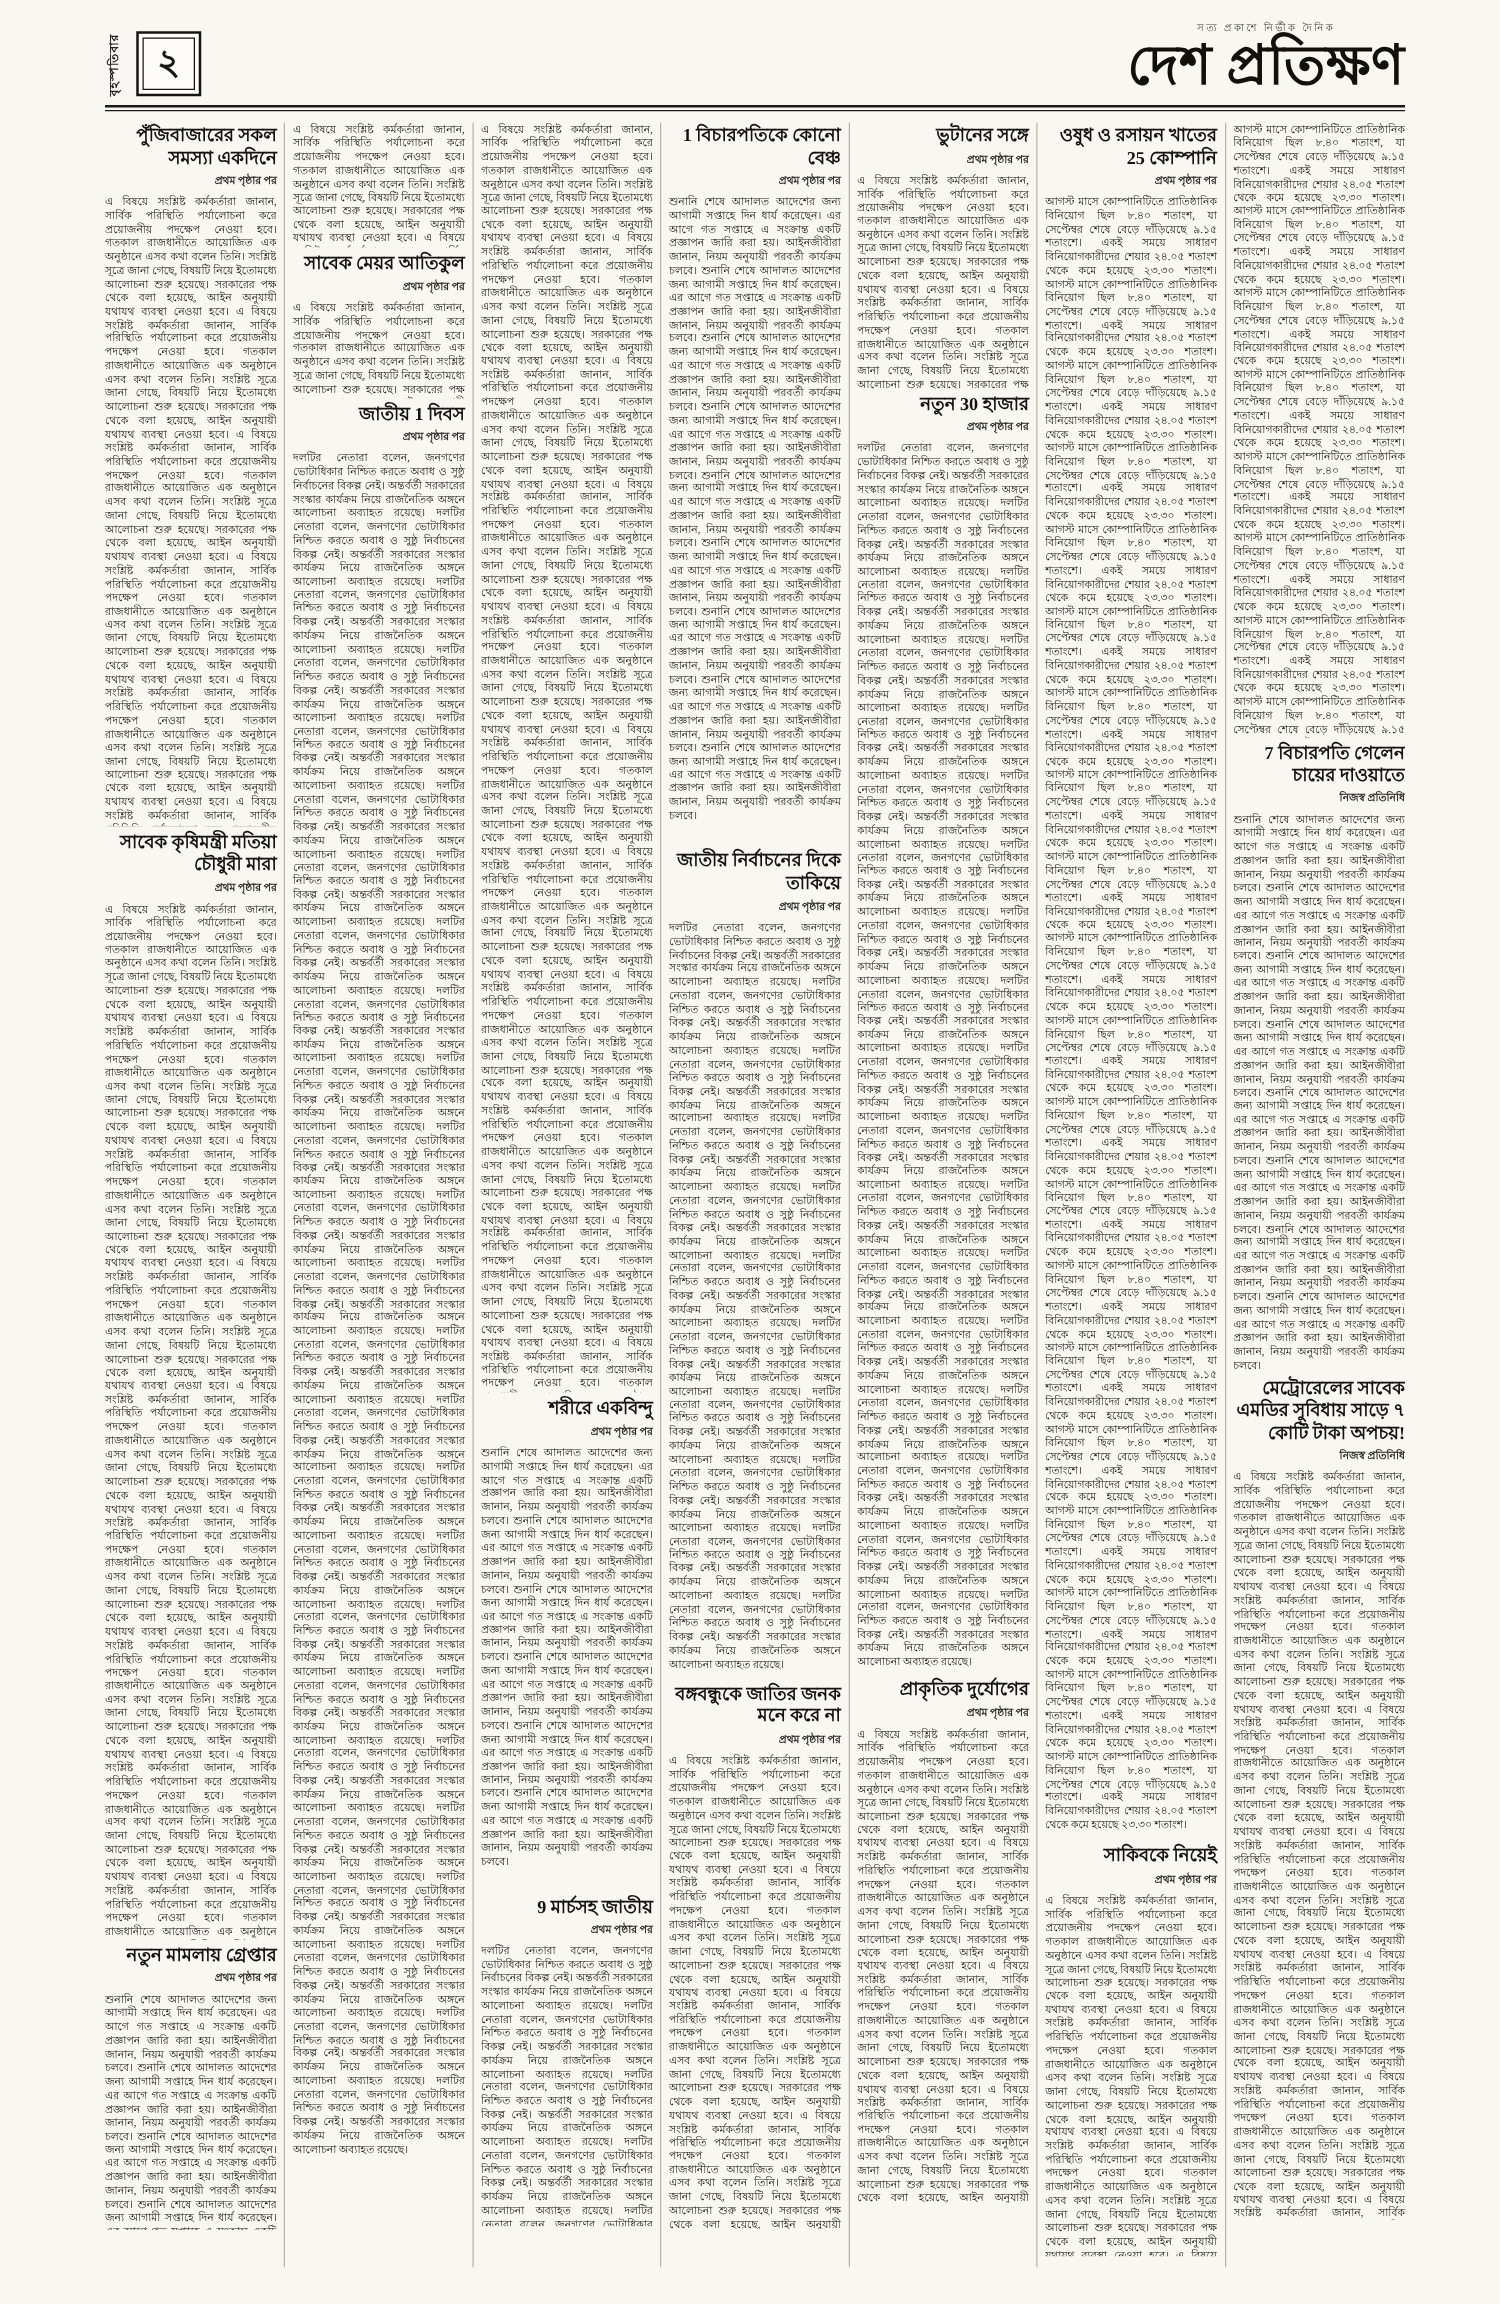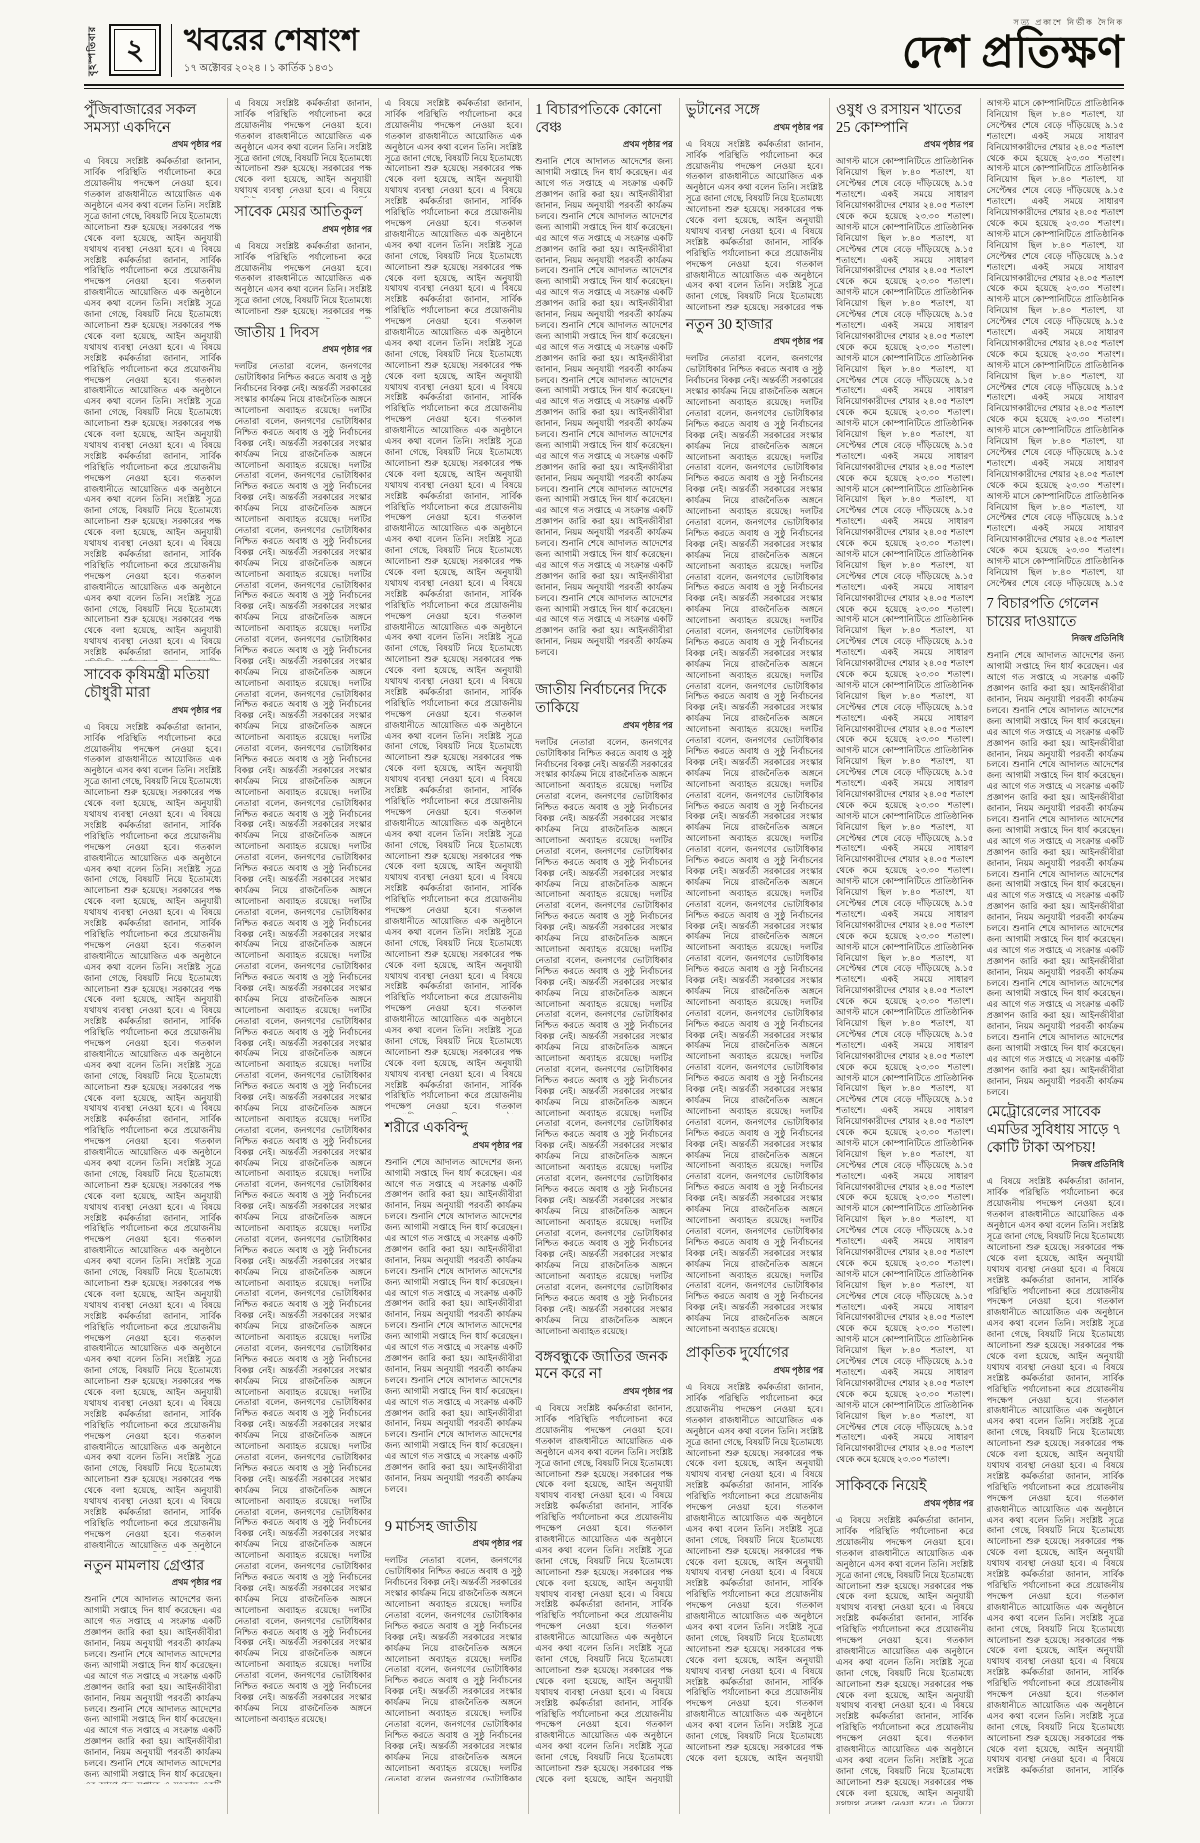--- a/index.html
+++ b/index.html
@@ -83,21 +83,21 @@
     font-weight: bold;
     line-height: 1.05;
     color: #141311;
   }
   .date-line {
     font-size: 10px;
     margin-top: 5px;
     color: #33312d;
   }
   .head-right {
-    text-align: right;
+    text-align: center;
     padding-bottom: 2px;
   }
   .masthead-tagline {
     font-size: 8px;
     letter-spacing: 2px;
     color: #44423c;
     margin-bottom: 2px;
   }
   .masthead-title {
     font-size: 44px;
@@ -119,23 +119,23 @@
     min-width: 0;
     padding: 0 6px;
     border-left: 1px solid #b8b4a9;
     overflow: hidden;
   }
   .col:first-child { border-left: none; padding-left: 0; }
   .col:last-child { padding-right: 0; }
 
   .headline {
     font-size: 14.5px;
-    font-weight: normal;
+    font-weight: bold;
     line-height: 1.22;
-    text-align: left;
+    text-align: right;
     margin: 3px 0 2px;
     color: #131210;
   }
   .dateline {
     text-align: right;
     font-size: 8.5px;
     font-weight: bold;
     margin: 0 0 4px;
     color: #2c2a26;
   }
@@ -152,24 +152,20 @@
 </head>
 <body>
 
 <div class="page">
 
   <header class="masthead-bar">
     <div class="head-left">
       <div class="day-vertical">বৃহস্পতিবার</div>
       <div class="page-number-box">
         <span>২</span>
-      </div>
-      <div class="title-wrap">
-        <h1 class="section-title">খবরের শেষাংশ</h1>
-        <div class="date-line">১৭ অক্টোবর ২০২৪ । ১ কার্তিক ১৪৩১</div>
       </div>
     </div>
     <div class="head-right">
       <div class="masthead-tagline">সত্য প্রকাশে নির্ভীক দৈনিক</div>
       <div class="masthead-title">দেশ প্রতিক্ষণ</div>
     </div>
   </header>
 
   <main class="columns">
       <div class="col">

